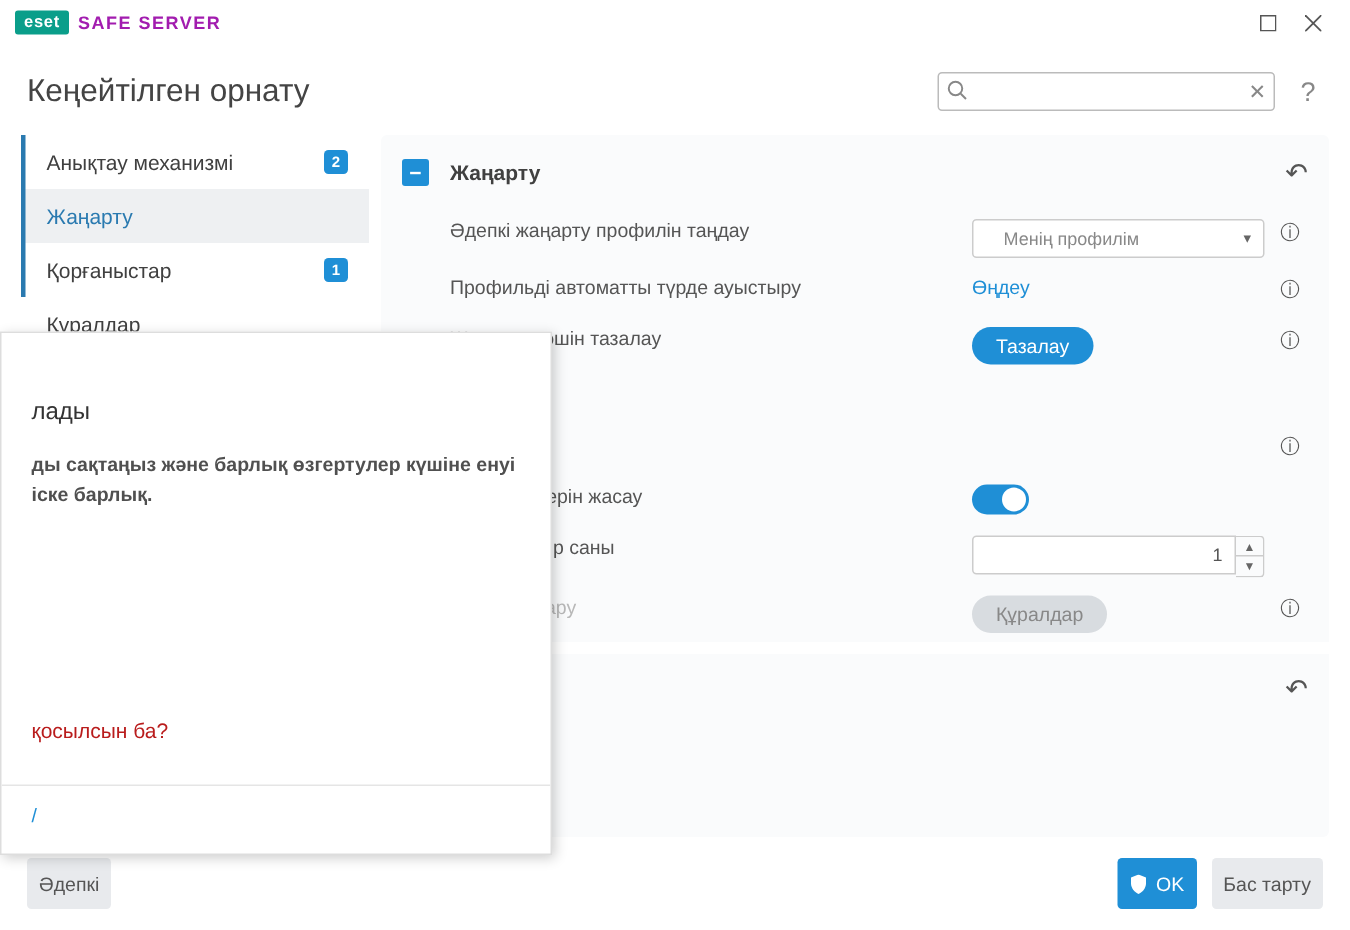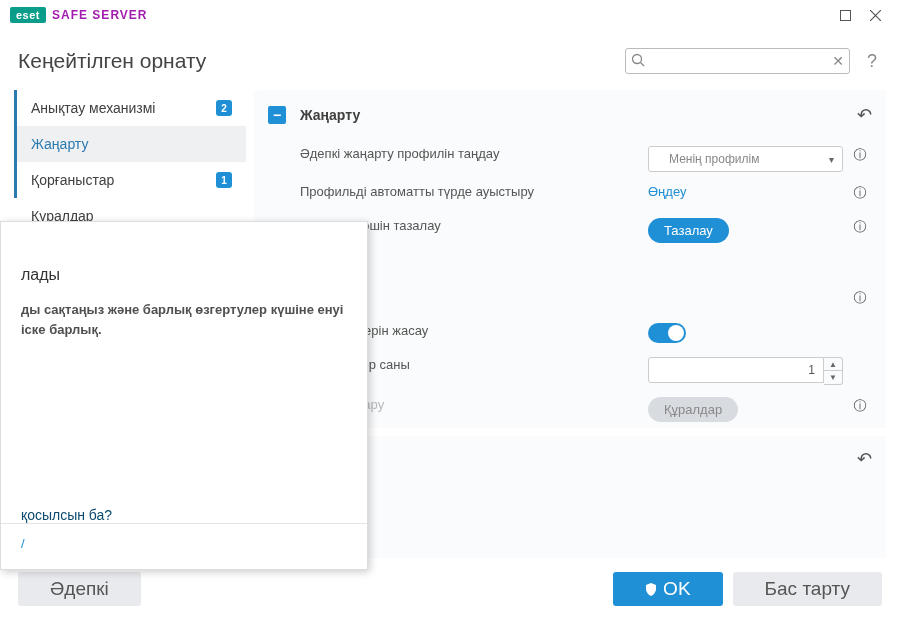--- a/index.html
+++ b/index.html
@@ -54,31 +54,31 @@
     .spinner-box { display: flex; width: 195px; }
     .spinner-input { flex: 1; height: 26px; border: 1px solid #ccc; border-radius: 3px 0 0 3px; text-align: right; padding: 0 8px; font-size: 12px; color: #555; }
     .spinner-btns { display: flex; flex-direction: column; border: 1px solid #ccc; border-left: none; border-radius: 0 3px 3px 0; }
     .spinner-up, .spinner-down { height: 13px; width: 18px; font-size: 8px; color: #666; text-align: center; cursor: pointer; display:flex; align-items:center; justify-content:center; }
     .spinner-up { border-bottom: 1px solid #ccc; }
     
     .collapsed-section { display: flex; align-items: center; padding: 12px 14px; gap: 14px; border-top: 8px solid #fff; }
     
     .footer { display: flex; align-items: center; padding: 14px 4px 0 4px; gap: 10px; }
     .footer-spacer { flex: 1; }
-    .btn { height: 34px; padding: 0 32px; background: #e8eaed; color: #555; border: none; border-radius: 3px; font-size: 19px; cursor: pointer; display: flex; align-items: center; gap: 6px; }
+    .btn { height: 34px; padding: 0 8px; background: #e8eaed; color: #555; border: none; border-radius: 3px; font-size: 13px; cursor: pointer; display: flex; align-items: center; gap: 6px; }
     .btn-primary { background: #1f8fd6; color: #fff; }
     .shield-icon-small { width: 12px; height: 13px; }
     
     
     .popup { position: absolute; left: 0; top: 221px; width: 368px; height: 349px; background: #fff; box-shadow: 2px 2px 8px rgba(0,0,0,0.2); border: 1px solid #ddd; padding: 24px 20px 18px 20px; display: flex; flex-direction: column; overflow: hidden; }
     .popup-title-frag { font-size: 16px; color: #333; font-weight: 500; margin-bottom: 16px; margin-top: 20px; }
     .popup-text { font-size: 13px; color: #505050; line-height: 1.5; margin-bottom: 12px; }
     .popup-text b { font-weight: 600; }
     .popup-spacer { flex: 1; }
-    .popup-question { font-size: 14px; color: #0c4a6e; margin-bottom: 0; }
+    .popup-question { font-size: 14px; color: #b91c1c; margin-bottom: 28px; }
     .popup-actions { display: flex; gap: 10px; justify-content: flex-start; margin-bottom: 26px; }
     .popup-btn { background: #eef0f2; color: #1f8fd6; border: none; padding: 10px 16px; font-size: 13px; cursor: pointer; border-radius: 2px; font-weight: 500; }
     .popup-footer-link { color: #1f8fd6; font-size: 13px; cursor: pointer; border-top: 1px solid #e5e5e5; padding-top: 12px; margin-left: -20px; margin-right: -20px; padding-left: 20px; }
   </style>
 </head>
 <body>
 
 <div class="titlebar">
   <div class="titlebar-logo">
     <span class="logo-badge">eset</span>

